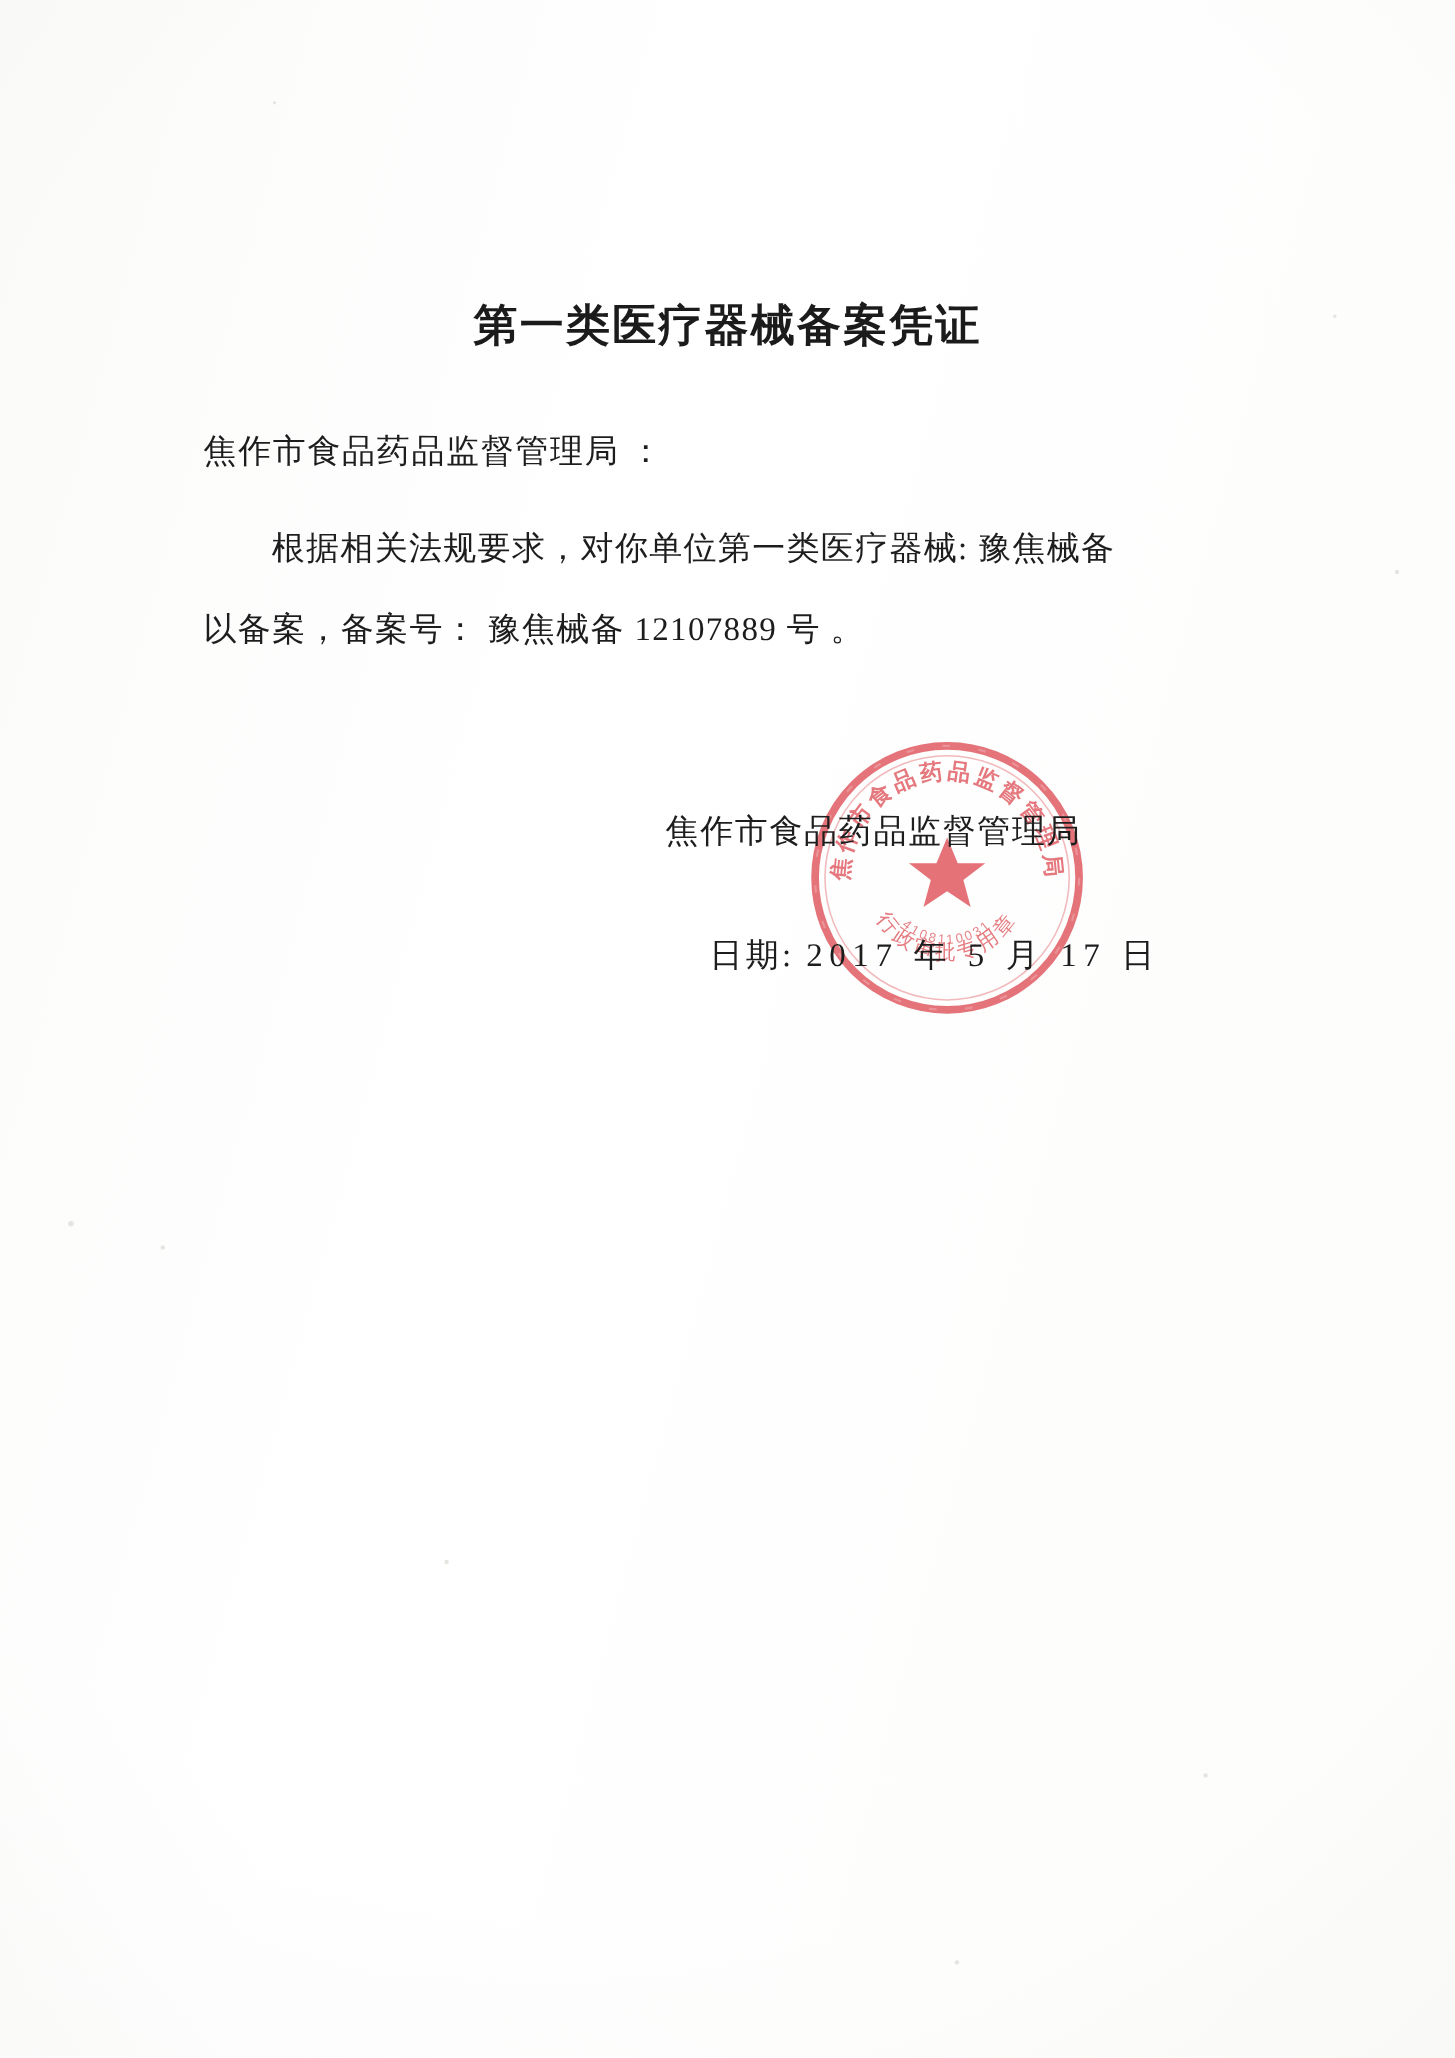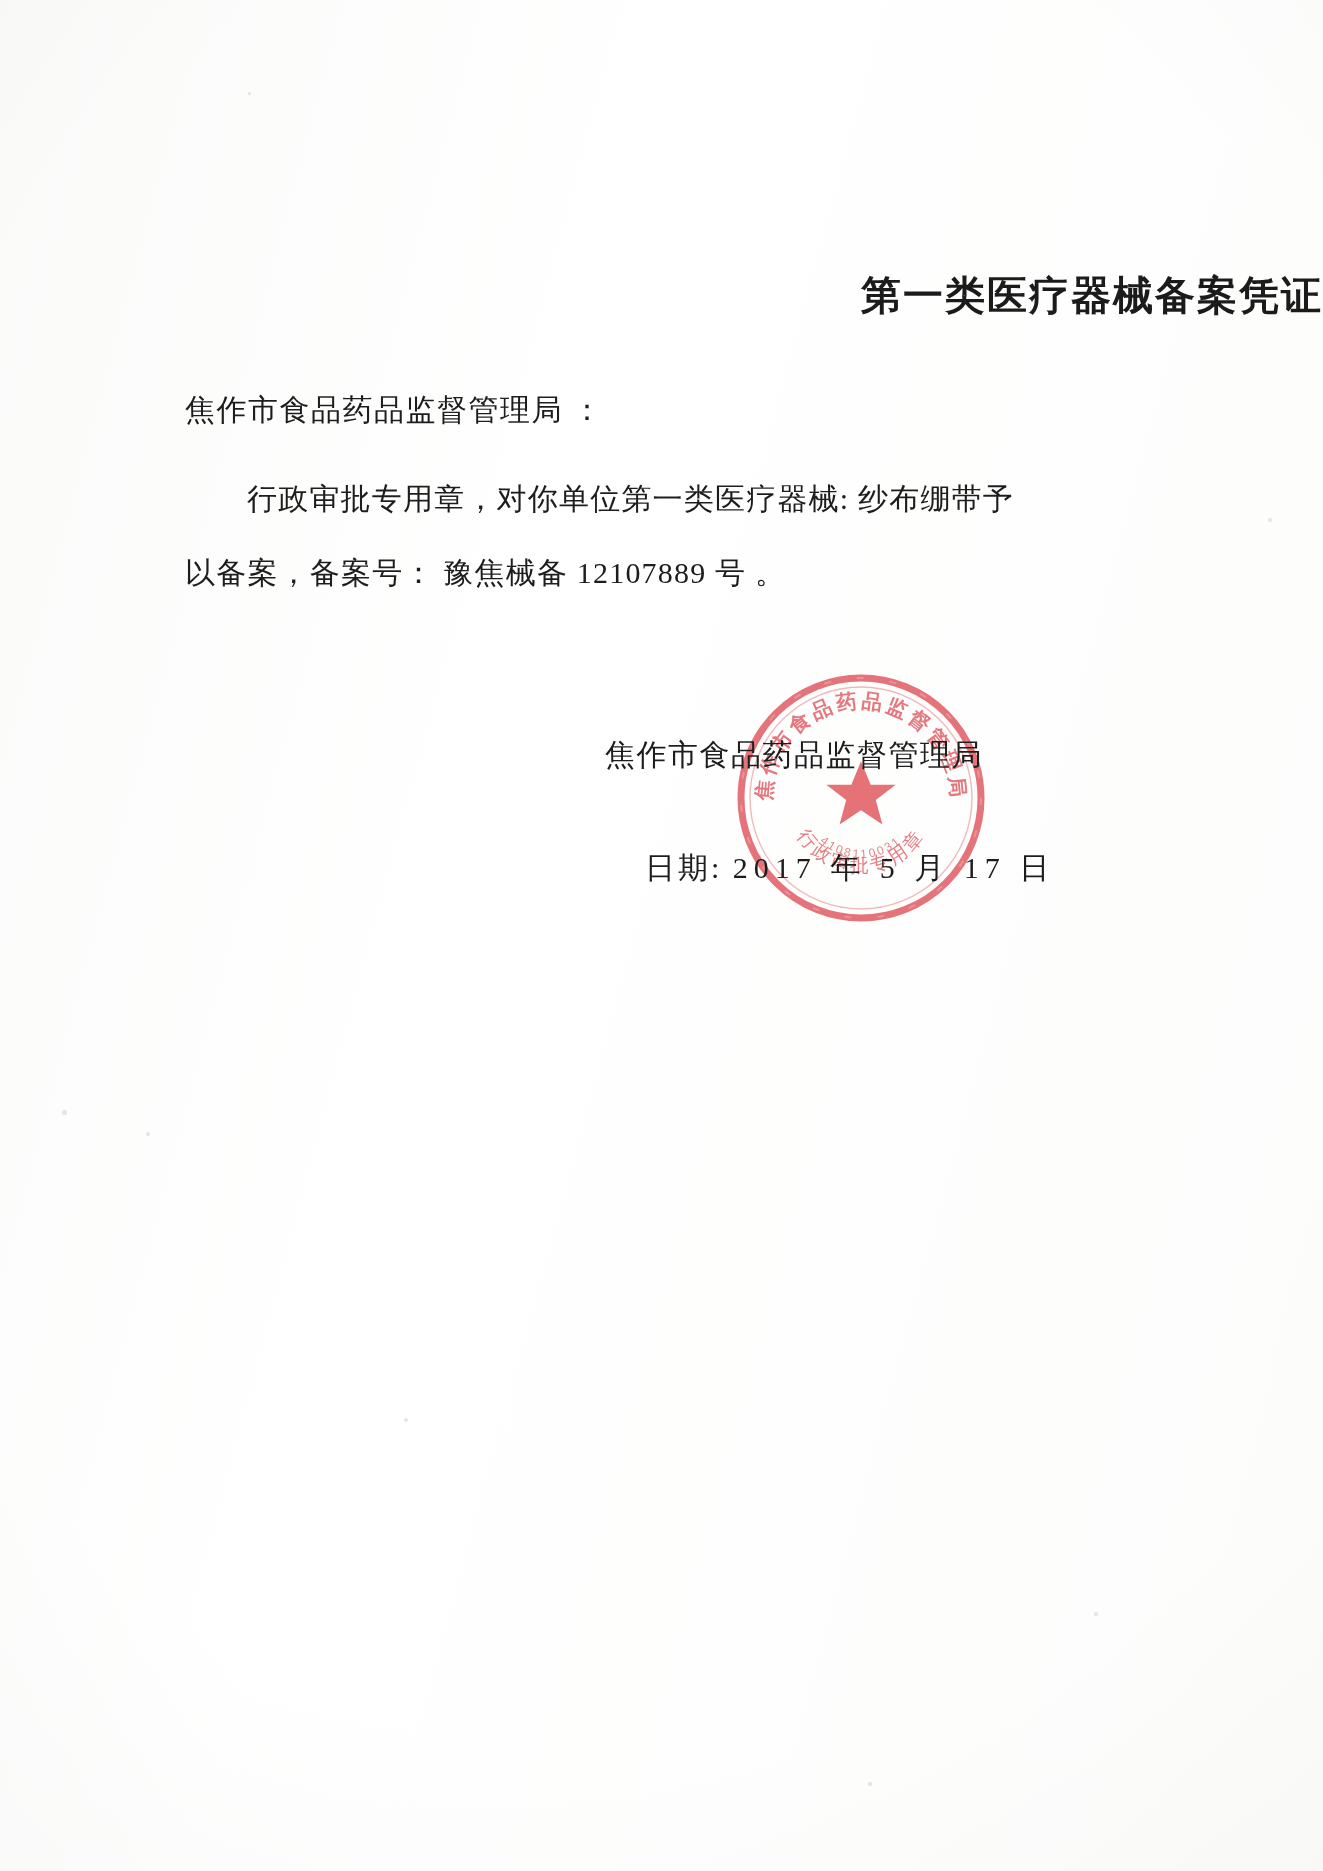--- a/index.html
+++ b/index.html
@@ -39,21 +39,21 @@
     top: 0;
     width: 1323px;
     height: 1871px;
   }
 
   .title {
     position: absolute;
     left: 0;
     top: 268px;
     width: 1323px;
-    text-align: right;
+    text-align: center;
     font-size: 40px;
     letter-spacing: 2px;
     font-weight: 700;
     color: #1b1b1b;
     font-family: "Liberation Sans", "DejaVu Sans", sans-serif;
   }
 
   .addressee {
     position: absolute;
     left: 185px;
@@ -132,21 +132,21 @@
   <div class="speck" style="left:248px;top:92px;width:3px;height:3px;"></div>
   <div class="speck" style="left:868px;top:1782px;width:4px;height:4px;"></div>
 
   <div class="doc-body">
 
     <div class="title">第一类医疗器械备案凭证</div>
 
     <div class="addressee">焦作市食品药品监督管理局 ：</div>
 
     <div class="para">
-      <span class="indent"></span><span>行政审批专用章，对你单位第一类医疗器械: 纱布绷带予</span><br>
+      <span class="indent"></span><span>根据相关法规要求，对你单位第一类医疗器械: 豫焦械备</span><br>
       <span>以备案，备案号： 豫焦械备 12107889 号 。</span>
     </div>
 
     <div class="issuer">焦作市食品药品监督管理局</div>
 
     <div class="date-line">
       <span>日期:</span>
       <span class="spaced">2017 年 5 月 17 日</span>
     </div>
 

